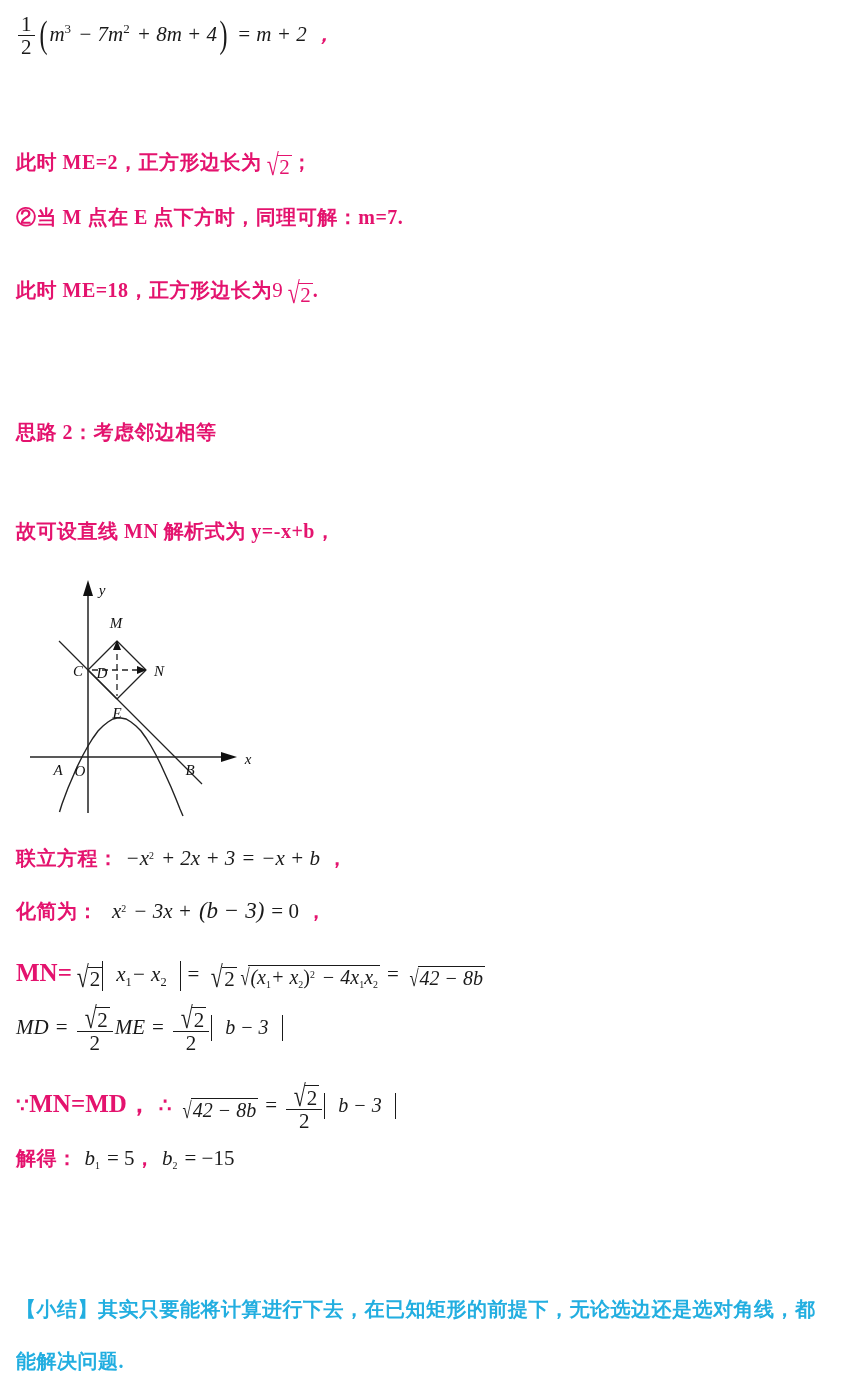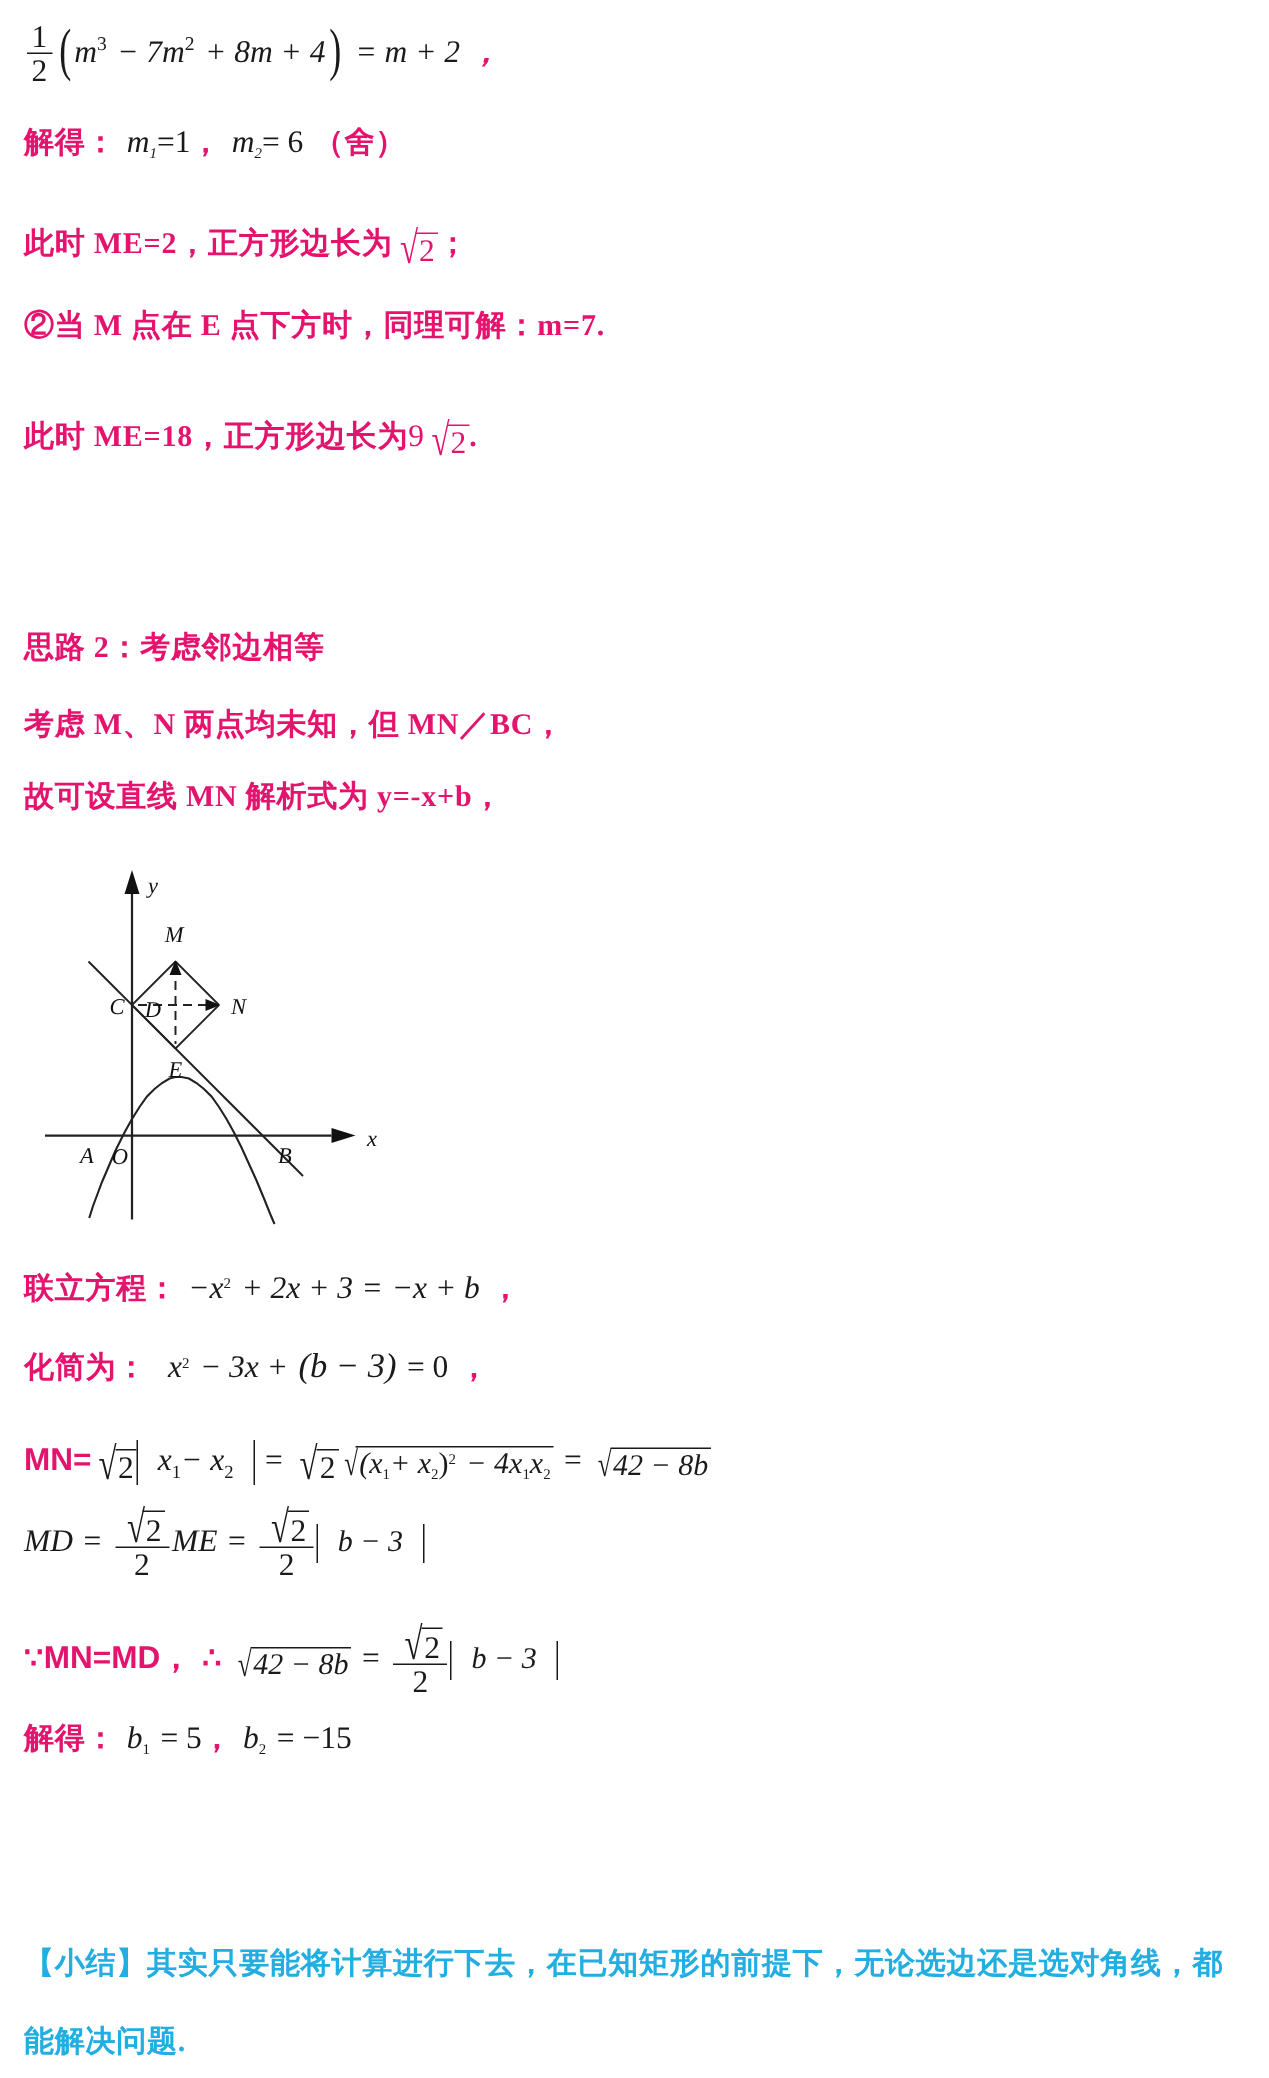--- a/index.html
+++ b/index.html
@@ -42,24 +42,24 @@
     font-family: "Liberation Serif", "DejaVu Serif", serif;
     font-style: italic;
     font-size: 21px;
   }
   .mathup {
     font-family: "Liberation Serif", "DejaVu Serif", serif;
     font-style: normal;
     font-size: 21px;
   }
   .bold-lat {
-    font-family: Liberation Sans, sans-serif;
+    font-family: Liberation Serif, serif;
     font-weight: bold;
     font-style: normal;
-    font-size: 21px;
+    font-size: 25px;
   }
 
   
   .frac {
     display: inline-block;
     vertical-align: middle;
     text-align: center;
     font-size: 20px;
     line-height: 1.05;
     margin: 0 2px;
@@ -132,38 +132,34 @@
 
 <div class="page">
 
   <div class="line black mathit" style="top:14px;">
     <span class="frac">
       <span class="num mathup">1</span>
       <span class="den mathup">2</span>
     </span><span class="bigparen">(</span><span>m</span><span class="sup mathup">3</span><span class="sp"></span><span>− 7m</span><span class="sup mathup">2</span><span class="sp"></span><span>+ 8m + 4</span><span class="bigparen">)</span><span class="sp"></span><span>= m + 2</span><span class="sp"></span><span class="pink cn">，</span>
   </div>
 
-  <div class="line" style="top:84px;">
-    <span class="cn pink">解得：</span><span class="sp"></span><span class="mathit black">m</span><span class="sub black mathit">1</span><span class="mathup black">=1</span><span class="cn pink">，</span><span class="sp"></span><span class="mathit black">m</span><span class="sub black mathit">2</span><span class="mathup black">= 6</span><span class="sp"></span><span class="cn pink">（舍）</span>
-  </div>
 
   <div class="line pink" style="top:152px;">
     <span class="cn">此时 ME=2，正方形边长为</span><span class="rad mathup"><span class="sign">√</span><span class="body">2</span></span><span class="cn">；</span>
   </div>
 
   <div class="line pink cn" style="top:207px;">②当 M 点在 E 点下方时，同理可解：m=7.</div>
 
   <div class="line pink" style="top:264px;margin-top:16px;">
     <span class="cn">此时 ME=18，正方形边长为</span><span class="mathup" style="font-size:21px;">9</span><span class="rad mathup"><span class="sign">√</span><span class="body">2</span></span><span class="cn">.</span>
   </div>
 
 
   <div class="line pink cn" style="top:422px;">思路 2：考虑邻边相等</div>
 
-  <div class="line pink cn" style="top:473px;">考虑 M、N 两点均未知，但 MN／BC，</div>
 
   <div class="line pink cn" style="top:521px;">故可设直线 MN 解析式为 y=-x+b，</div>
 
   <div class="figure">
     <svg width="250" height="266" viewBox="0 0 250 266">
 
       <line x1="14" y1="191" x2="205" y2="191" stroke="#222" stroke-width="1.5"></line>
       <polygon points="205,186 221,191 205,196" fill="#111"></polygon>
 
       <line x1="72" y1="247" x2="72" y2="30" stroke="#222" stroke-width="1.5"></line>

